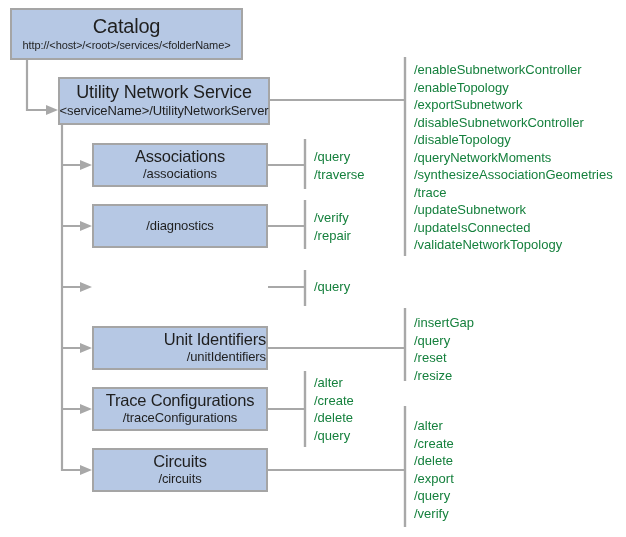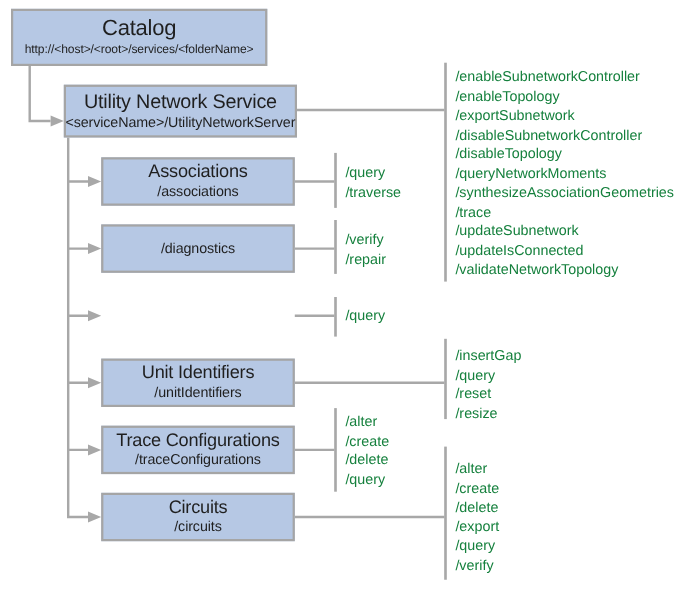--- a/index.html
+++ b/index.html
@@ -36,21 +36,21 @@
   .node-service .title    { font-size: 18px; }
   .node-service .subtitle { font-size: 13px; margin-top: 1px; }
 
   .node-resource { left: 92px; width: 176px; height: 44px; }
   .node-resource .title    { font-size: 16.5px; }
   .node-resource .subtitle { font-size: 13px; margin-top: 1px; }
 
   .node-r0 { top: 143px; }
   .node-r1 { top: 204px; }
   .node-r2 { top: 265px; }
-  .node-r3 { top: 326px; }
+  .node-r3 { top: 326px; align-items: flex-end; }
   .node-r4 { top: 387px; }
   .node-r5 { top: 448px; }
 
   .ops-list {
     position: absolute;
     color: #15803d;
     font-size: 13px;
     white-space: nowrap;
   }
   .ops-list .op { height: 17.5px; line-height: 17.5px; }

